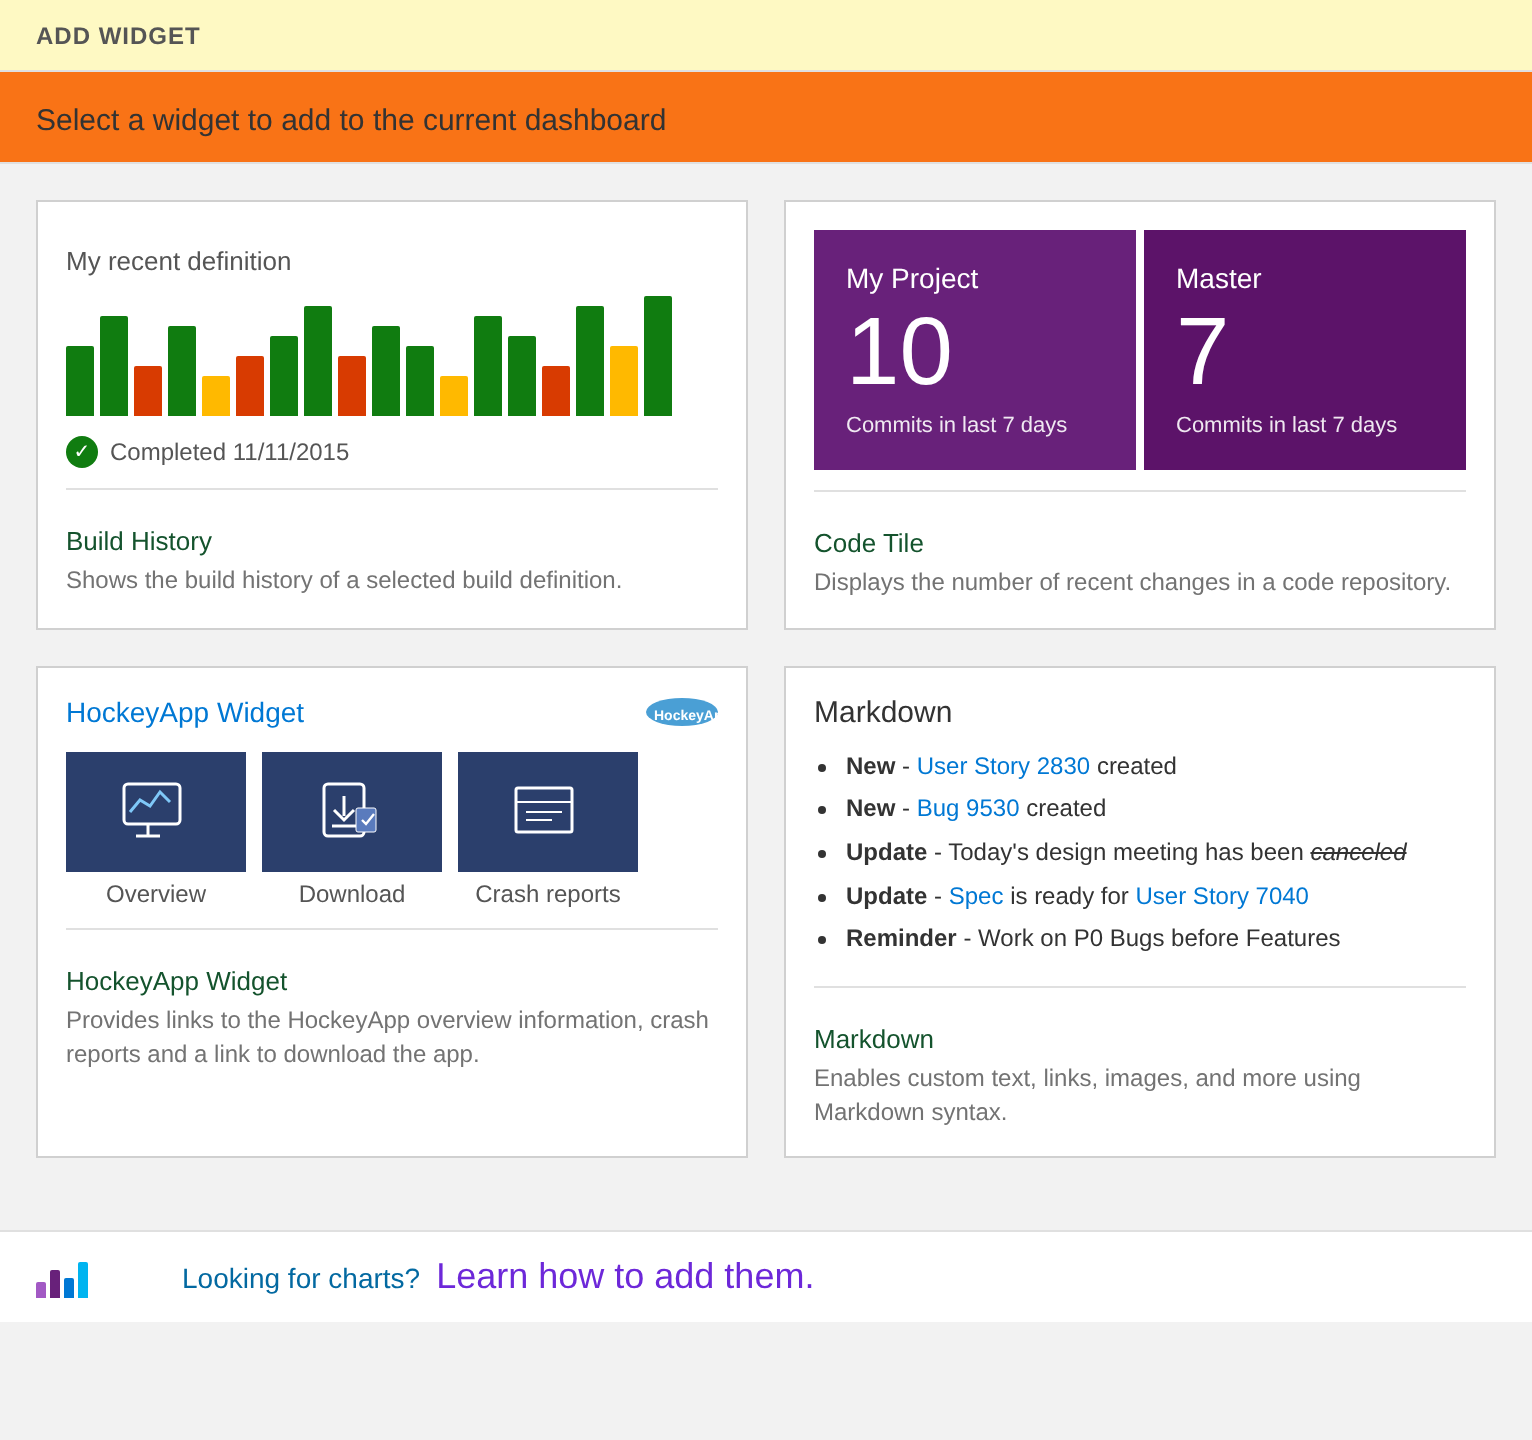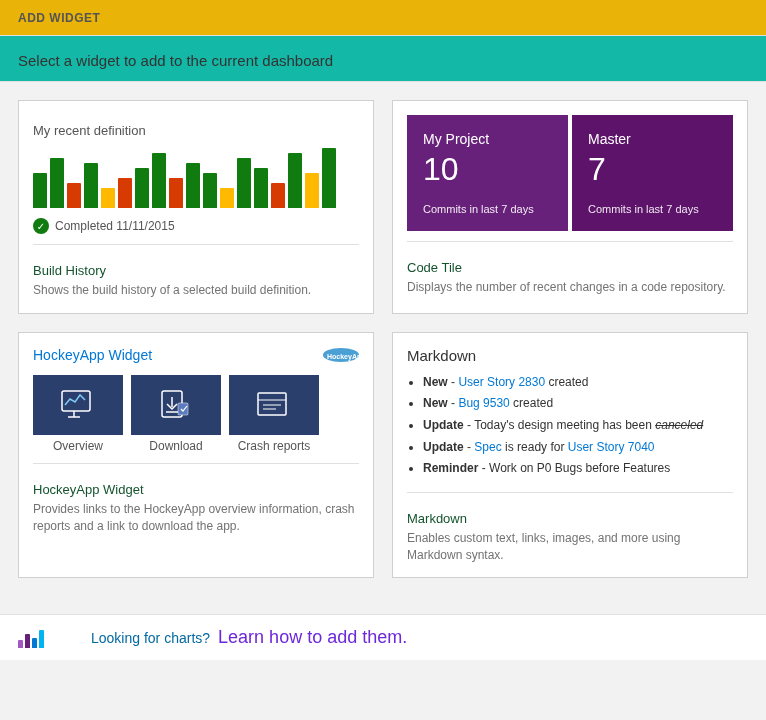--- a/index.html
+++ b/index.html
@@ -5,34 +5,34 @@
     * { box-sizing: border-box; margin: 0; padding: 0; }
     body {
       font-family: 'Segoe UI', Arial, sans-serif;
       background: #f2f2f2;
       font-size: 13px;
       color: #333;
       width: 766px;
       min-height: 720px;
     }
     .header-bar {
-      background: #eab308;
+      background: #fef9c3;
       border-bottom: 1px solid #e0e0e0;
       padding: 10px 18px;
     }
     .header-bar span {
       font-size: 12px;
       font-weight: 600;
       color: #555;
       text-transform: uppercase;
       letter-spacing: 0.5px;
     }
     .subtitle {
       padding: 16px 18px 12px 18px;
-      background: #14b8a6;
+      background: #f97316;
       font-size: 15px;
       color: #333;
       border-bottom: 1px solid #e0e0e0;
     }
     .content {
       padding: 18px;
       background: #f2f2f2;
     }
     .grid {
       display: grid;
@@ -106,24 +106,24 @@
       color: white;
     }
     .code-tile-purple { background: #68217a; }
     .code-tile-darkpurple { background: #5c1369; }
     .tile-title {
       font-size: 14px;
       font-weight: 400;
       margin-bottom: 6px;
     }
     .tile-number {
-      font-size: 32px;
+      font-size: 48px;
       font-weight: 200;
       line-height: 1;
-      margin-bottom: 18px;
+      margin-bottom: 6px;
     }
     .tile-subtitle {
       font-size: 11px;
       opacity: 0.9;
     }
     
     .hockey-header {
       display: flex;
       justify-content: space-between;
       align-items: center;

